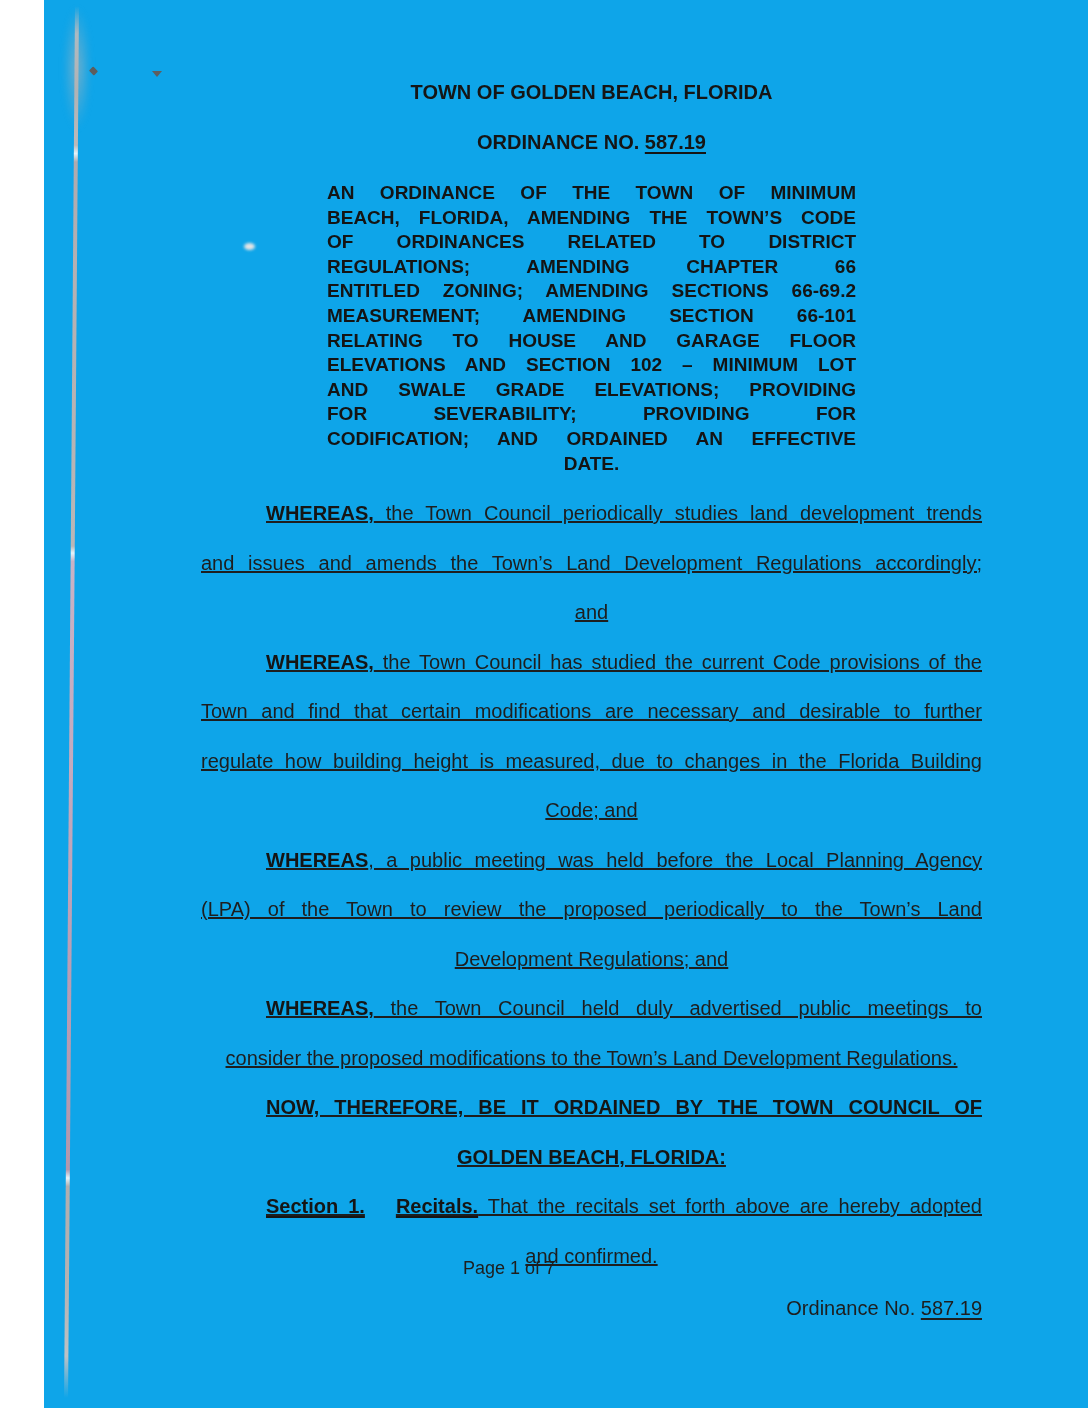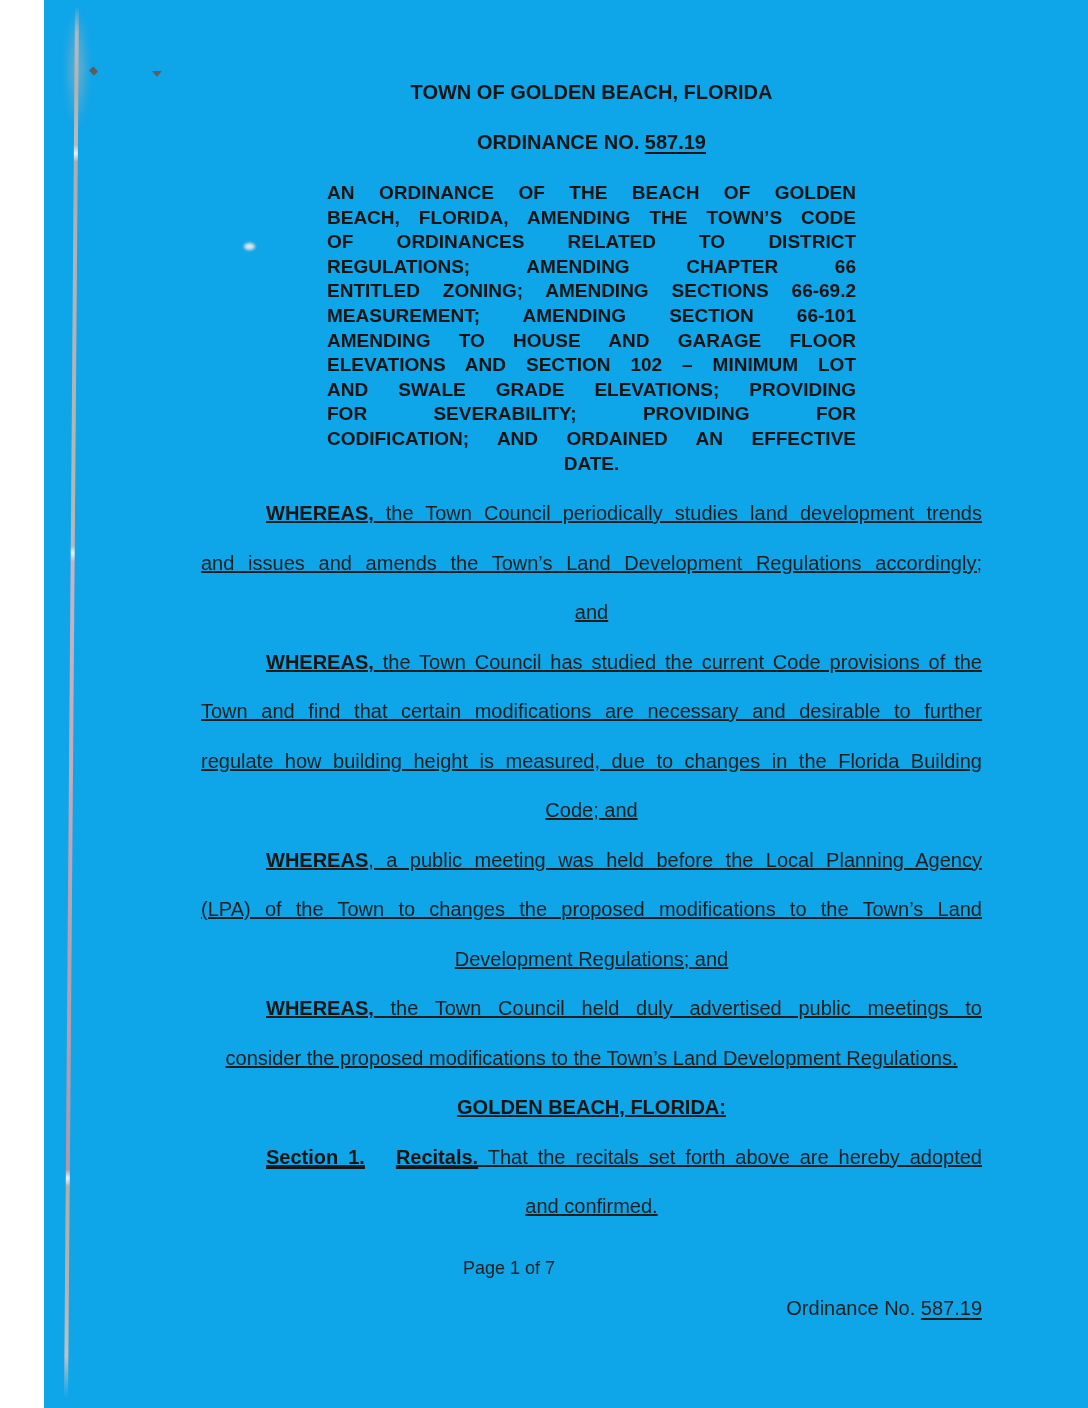--- a/index.html
+++ b/index.html
@@ -87,27 +87,27 @@
   <div class="scan-line"></div>
   <div class="mark-a"></div>
   <div class="mark-b"></div>
   <div class="smudge"></div>
 
   <div class="doc">
     <div class="hline">TOWN OF GOLDEN BEACH, FLORIDA</div>
     <div class="hline"><span>ORDINANCE NO. </span><span class="u">587.19</span></div>
 
     <div class="caption">
-        <div class="tline j"><span class="">AN ORDINANCE OF THE BEACH OF GOLDEN</span></div>
+        <div class="tline j"><span class="">AN ORDINANCE OF THE TOWN OF MINIMUM</span></div>
         <div class="tline j"><span class="">BEACH, FLORIDA, AMENDING THE TOWN’S CODE</span></div>
         <div class="tline j"><span class="">OF ORDINANCES RELATED TO DISTRICT</span></div>
         <div class="tline j"><span class="">REGULATIONS; AMENDING CHAPTER 66</span></div>
         <div class="tline j"><span class="">ENTITLED ZONING; AMENDING SECTIONS 66-69.2</span></div>
         <div class="tline j"><span class="">MEASUREMENT; AMENDING SECTION 66-101</span></div>
-        <div class="tline j"><span class="">AMENDING TO HOUSE AND GARAGE FLOOR</span></div>
+        <div class="tline j"><span class="">RELATING TO HOUSE AND GARAGE FLOOR</span></div>
         <div class="tline j"><span class="">ELEVATIONS AND SECTION 102 – MINIMUM LOT</span></div>
         <div class="tline j"><span class="">AND SWALE GRADE ELEVATIONS; PROVIDING</span></div>
         <div class="tline j"><span class="">FOR SEVERABILITY; PROVIDING FOR</span></div>
         <div class="tline j"><span class="">CODIFICATION; AND ORDAINED AN EFFECTIVE</span></div>
         <div class="tline"><span class="">DATE.</span></div>
       </div>
 
     <div class="bodytext">
         <div class="para">
           <div class="tline j ind"><span class="b ">WHEREAS,</span><span class=""> the Town Council periodically studies land development trends</span></div>
@@ -115,28 +115,29 @@
           <div class="tline"><span class="">and</span></div>
         </div>
         <div class="para">
           <div class="tline j ind"><span class="b ">WHEREAS,</span><span class=""> the Town Council has studied the current Code provisions of the</span></div>
           <div class="tline j"><span class="">Town and find that certain modifications are necessary and desirable to further</span></div>
           <div class="tline j"><span class="">regulate how building height is measured, due to changes in the Florida Building</span></div>
           <div class="tline"><span class="">Code; and</span></div>
         </div>
         <div class="para">
           <div class="tline j ind"><span class="b ">WHEREAS</span><span class="">, a public meeting was held before the Local Planning Agency</span></div>
-          <div class="tline j"><span class="">(LPA) of the Town to changes the proposed modifications to the Town’s Land</span></div>
+          <div class="tline j"><span class="">(LPA) of the Town to review the proposed periodically to the Town’s Land</span></div>
           <div class="tline"><span class="">Development Regulations; and</span></div>
         </div>
         <div class="para">
           <div class="tline j ind"><span class="b ">WHEREAS,</span><span class=""> the Town Council held duly advertised public meetings to</span></div>
           <div class="tline"><span class="">consider the proposed modifications to the Town’s Land Development Regulations.</span></div>
         </div>
         <div class="para">
+          <div class="tline j ind"><span class="b ">NOW, THEREFORE, BE IT ORDAINED BY THE TOWN COUNCIL OF</span></div>
           <div class="tline"><span class="b ">GOLDEN BEACH, FLORIDA:</span></div>
         </div>
         <div class="para">
           <div class="tline j ind"><span class="b u">Section 1.</span><span class="spacer" style="width: 31px;"></span><span class="b u">Recitals.</span><span class=""> That the recitals set forth above are hereby adopted</span></div>
           <div class="tline"><span class="">and confirmed.</span></div>
         </div>
       </div>
   </div>
 
   <div class="page-num">Page 1 of 7</div>

